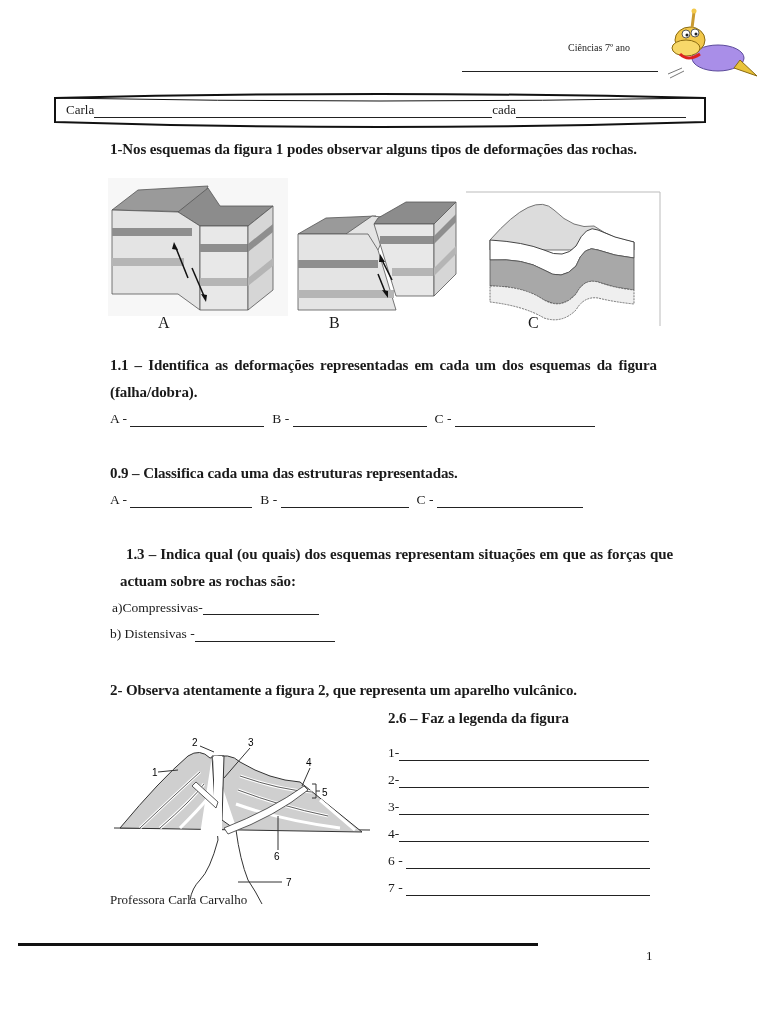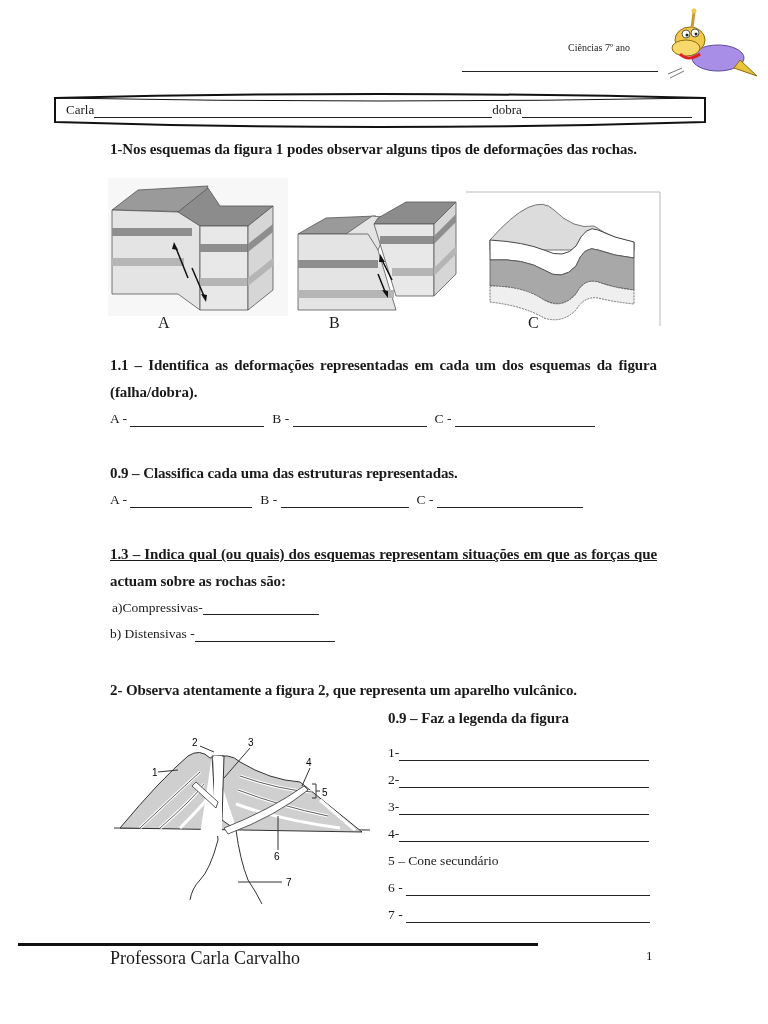--- a/index.html
+++ b/index.html
@@ -10,21 +10,21 @@
   .hdr-line { left:462px; top:71px; width:196px; border-bottom:1px solid #222; }
   .mascot { left:660px; top:8px; width:100px; height:75px; }
   .namebox { left:53px; top:92px; width:654px; height:36px; }
   .name-row { left:66px; top:102px; font-size:13px; display:flex; align-items:flex-end; }
   .fill { display:inline-block; border-bottom:1px solid #222; height:12px; }
   .q { font-size:15px; font-weight:bold; letter-spacing:-0.1px; }
   .justify { width:547px; text-align:justify; text-align-last:justify; }
   .ans { font-size:13.5px; display:flex; align-items:flex-end; white-space:pre; }
   .fig-label { font-size:16px; }
   .footer-line { left:18px; top:943px; width:520px; border-top:3px solid #111; }
-  .footer-text { left:110px; top:948px; font-size:18px; }
+  .footer-text { left:110px; top:892px; font-size:13px; }
   .page-num { left:646px; top:948px; font-size:13px; }
   svg text { font-family:"Liberation Sans", sans-serif; }
 </style>
 </head>
 <body>
 
 <div class="abs hdr-subject">Ciências 7º ano</div>
 <div class="abs hdr-line"></div>
 <svg class="abs mascot" viewBox="0 0 100 75">
   <ellipse cx="58" cy="50" rx="26" ry="13" fill="#a98ee8" stroke="#5b4a9a" stroke-width="1"></ellipse>
@@ -41,21 +41,21 @@
   <path d="M8 66 L22 60 M10 70 L24 63" stroke="#777" stroke-width="1"></path>
 </svg>
 
 <svg class="abs namebox" viewBox="0 0 654 36" preserveAspectRatio="none">
   <path d="M2 6 Q327 -2 652 6 L652 30 Q327 40 2 30 Z" fill="none" stroke="#111" stroke-width="2"></path>
   <path d="M2 6 Q327 12 652 6" fill="none" stroke="#111" stroke-width="1"></path>
 </svg>
 <div class="abs name-row">
   <span>Carla</span>
   <span class="fill" style="width:398px"></span>
-  <span>dobra</span>
+  <span>cada</span>
   <span class="fill" style="width:170px"></span>
 </div>
 
 <div class="abs q" style="left:110px;top:141px;">1-Nos esquemas da figura 1 podes observar alguns tipos de deformações das rochas.</div>
 
 <svg class="abs" style="left:108px;top:178px;width:180px;height:138px" viewBox="0 0 180 138">
   <rect x="0" y="0" width="180" height="138" fill="#f7f7f7"></rect>
   <path d="M4 32 L30 12 L100 8 L92 34 Z" fill="#9a9a9a" stroke="#555" stroke-width="0.8"></path>
   <path d="M70 34 L100 10 L112 28 L165 28 L140 48 L92 48 Z" fill="#8c8c8c" stroke="#555" stroke-width="0.8"></path>
   <path d="M4 32 L70 34 L92 48 L92 132 L70 116 L4 116 Z" fill="#e4e4e4" stroke="#555" stroke-width="0.8"></path>
@@ -119,40 +119,39 @@
   <span>A - </span>
   <span class="fill" style="width:122px"></span>
   <span style="width:8px"></span>
   <span>B - </span>
   <span class="fill" style="width:128px"></span>
   <span style="width:8px"></span>
   <span>C - </span>
   <span class="fill" style="width:146px"></span>
 </div>
 
-<div class="abs q justify" style="left:110px;top:546px;text-decoration:underline;">1.3 – Indica qual (ou quais) dos esquemas representam situações em que as forças que</div>
-<div class="abs q" style="left:110px;top:573px;">actuam sobre as rochas são:</div>
+<div class="abs q justify" style="left:126px;top:546px;">1.3 – Indica qual (ou quais) dos esquemas representam situações em que as forças que</div>
+<div class="abs q" style="left:120px;top:573px;">actuam sobre as rochas são:</div>
 <div class="abs ans" style="left:112px;top:600px;align-items:center;">
   <span>a)Compressivas-</span>
   <span class="fill" style="width:116px"></span>
 </div>
 <div class="abs ans" style="left:110px;top:626px;font-family:Liberation Serif, serif;">
   <span>b) Distensivas -</span>
   <span class="fill" style="width:140px"></span>
 </div>
 
 <div class="abs q" style="left:110px;top:682px;">2- Observa atentamente a figura 2, que representa um aparelho vulcânico.</div>
-<div class="abs q" style="left:388px;top:710px;">0.9 – Faz a legenda da figura</div>
+<div class="abs q" style="left:388px;top:710px;">2.6 – Faz a legenda da figura</div>
 
 <div class="abs" style="left:388px;top:734px;width:270px;">
   <div class="ans" style="height:27px"><span>1-</span><span class="fill" style="width:250px"></span></div>
   <div class="ans" style="height:27px"><span>2-</span><span class="fill" style="width:250px"></span></div>
   <div class="ans" style="height:27px"><span>3-</span><span class="fill" style="width:250px"></span></div>
   <div class="ans" style="height:27px"><span>4-</span><span class="fill" style="width:250px"></span></div>
-  <div class="ans" style="height:27px"><span>5 – Cone secundário</span></div>
   <div class="ans" style="height:27px"><span>6 - </span><span class="fill" style="width:244px"></span></div>
   <div class="ans" style="height:27px"><span>7 - </span><span class="fill" style="width:244px"></span></div>
 </div>
 
 <svg class="abs" style="left:100px;top:720px;width:270px;height:190px" viewBox="0 0 270 190">
   <line x1="14" y1="108" x2="270" y2="110" stroke="#333" stroke-width="1"></line>
   <path d="M20 108 Q60 60 88 36 Q100 28 110 38 Q130 32 140 42 Q170 60 200 62 L210 70 L262 112 Z" fill="#cfcfcf" stroke="#333" stroke-width="1"></path>
   <path d="M40 108 Q80 70 100 52 M60 108 Q92 80 104 64 M80 108 Q100 88 108 78 M140 56 Q180 70 212 72 M138 70 Q180 86 228 96 M136 84 Q180 100 240 108 M220 80 L255 110" fill="none" stroke="#fff" stroke-width="3"></path>
   <path d="M40 108 Q80 70 100 52 M60 108 Q92 80 104 64 M140 56 Q180 70 212 72 M138 70 Q180 86 228 96" fill="none" stroke="#333" stroke-width="0.8"></path>
   <path d="M112 36 L124 36 L122 100 L136 110 Q140 140 148 160 Q156 172 162 184 M112 36 L116 100 L118 120 Q110 150 100 160 Q92 168 90 180" fill="#fff" stroke="#333" stroke-width="1"></path>

